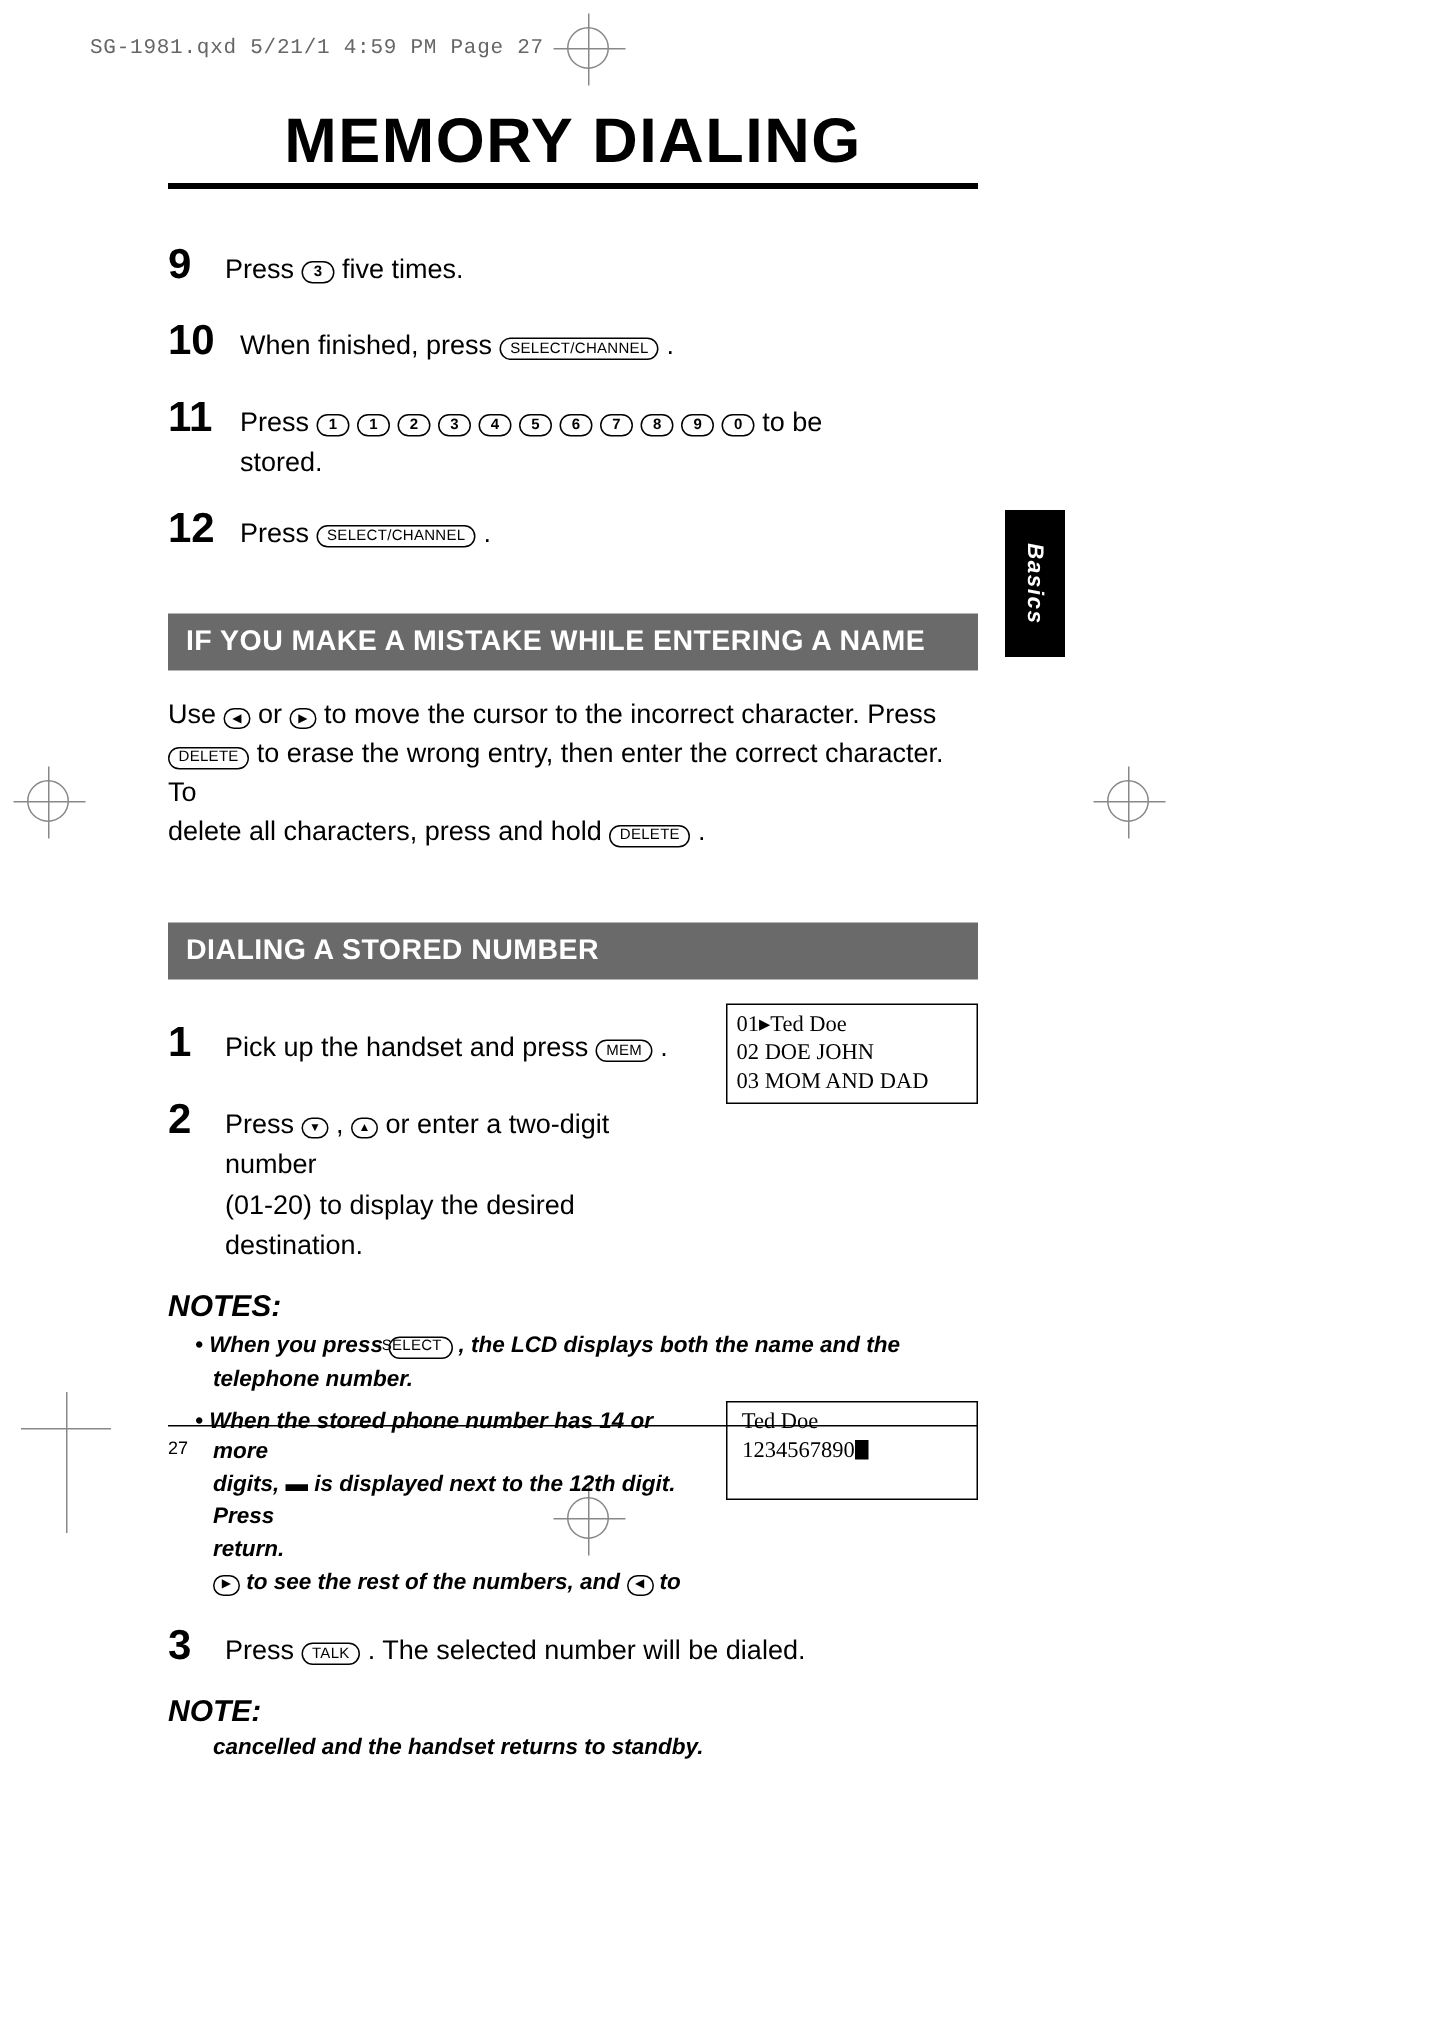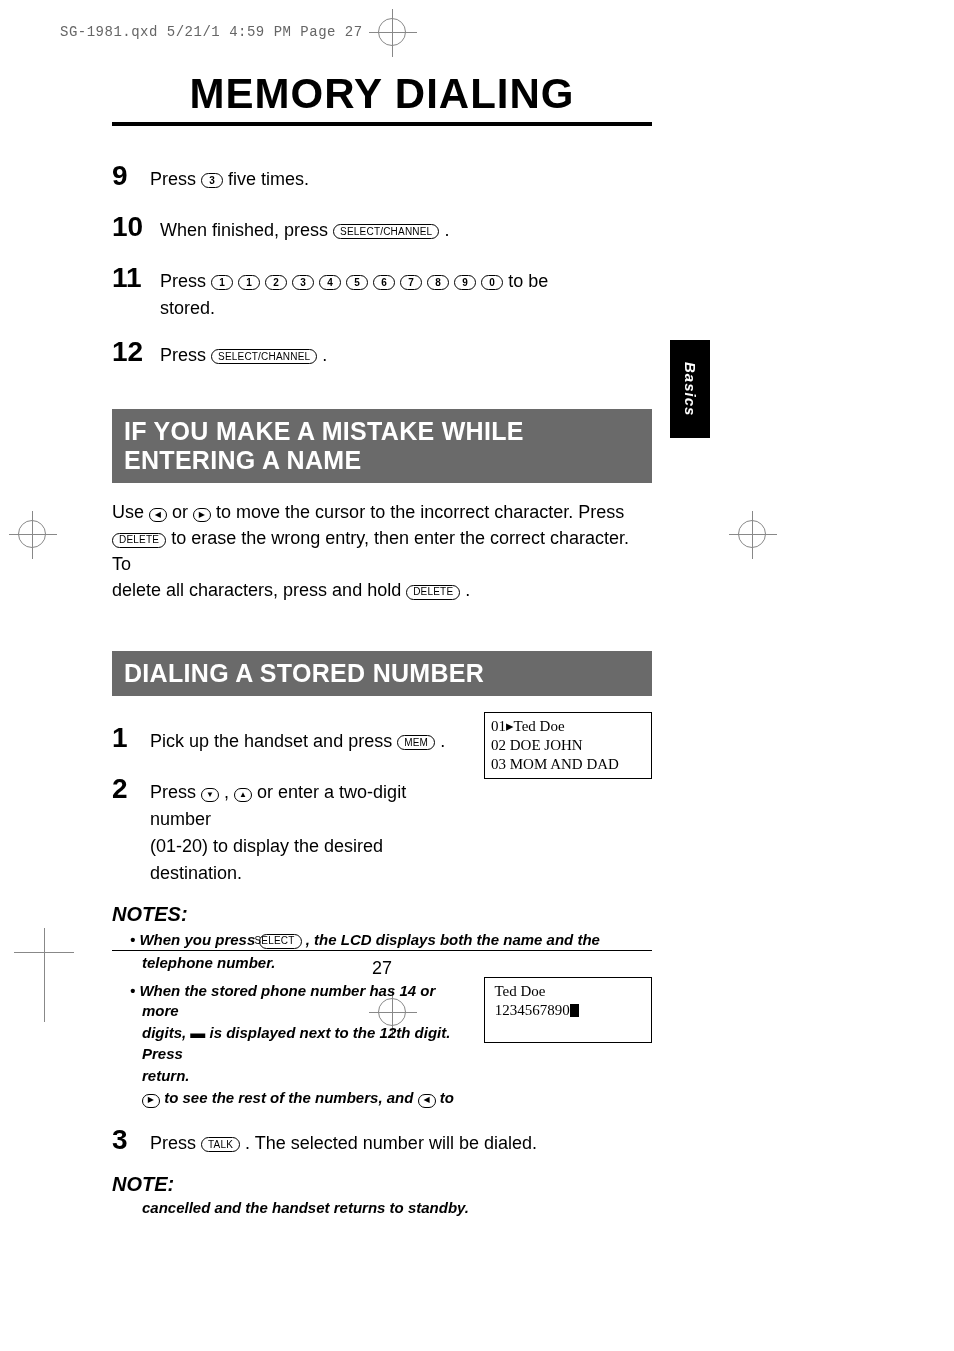--- a/index.html
+++ b/index.html
@@ -112,21 +112,21 @@
     width: 18px;
     height: 14px;
     padding: 0;
     font-size: 8px;
   }
 
   .section-bar {
     background: #6a6a6a;
     color: #fff;
     font-weight: bold;
-    font-size: 25px;
+    font-size: 19px;
     padding: 8px 12px;
     margin-top: 48px;
     margin-bottom: 16px;
     letter-spacing: 0.3px;
   }
   .section-bar.first { margin-top: 36px; }
 
   .body-text {
     font-size: 18px;
     line-height: 1.45;
@@ -198,22 +198,22 @@
     left: 112px;
     top: 950px;
     width: 540px;
     border-top: 1px solid #000;
   }
   .page-num {
     position: absolute;
     left: 112px;
     top: 958px;
     width: 540px;
-    text-align: center;
-    font-size: 18px;
+    text-align: left;
+    font-size: 12px;
   }
 
   .trim-rule-v {
     position: absolute;
     left: 44px;
     top: 928px;
     width: 1px;
     height: 94px;
     background: #888;
   }

